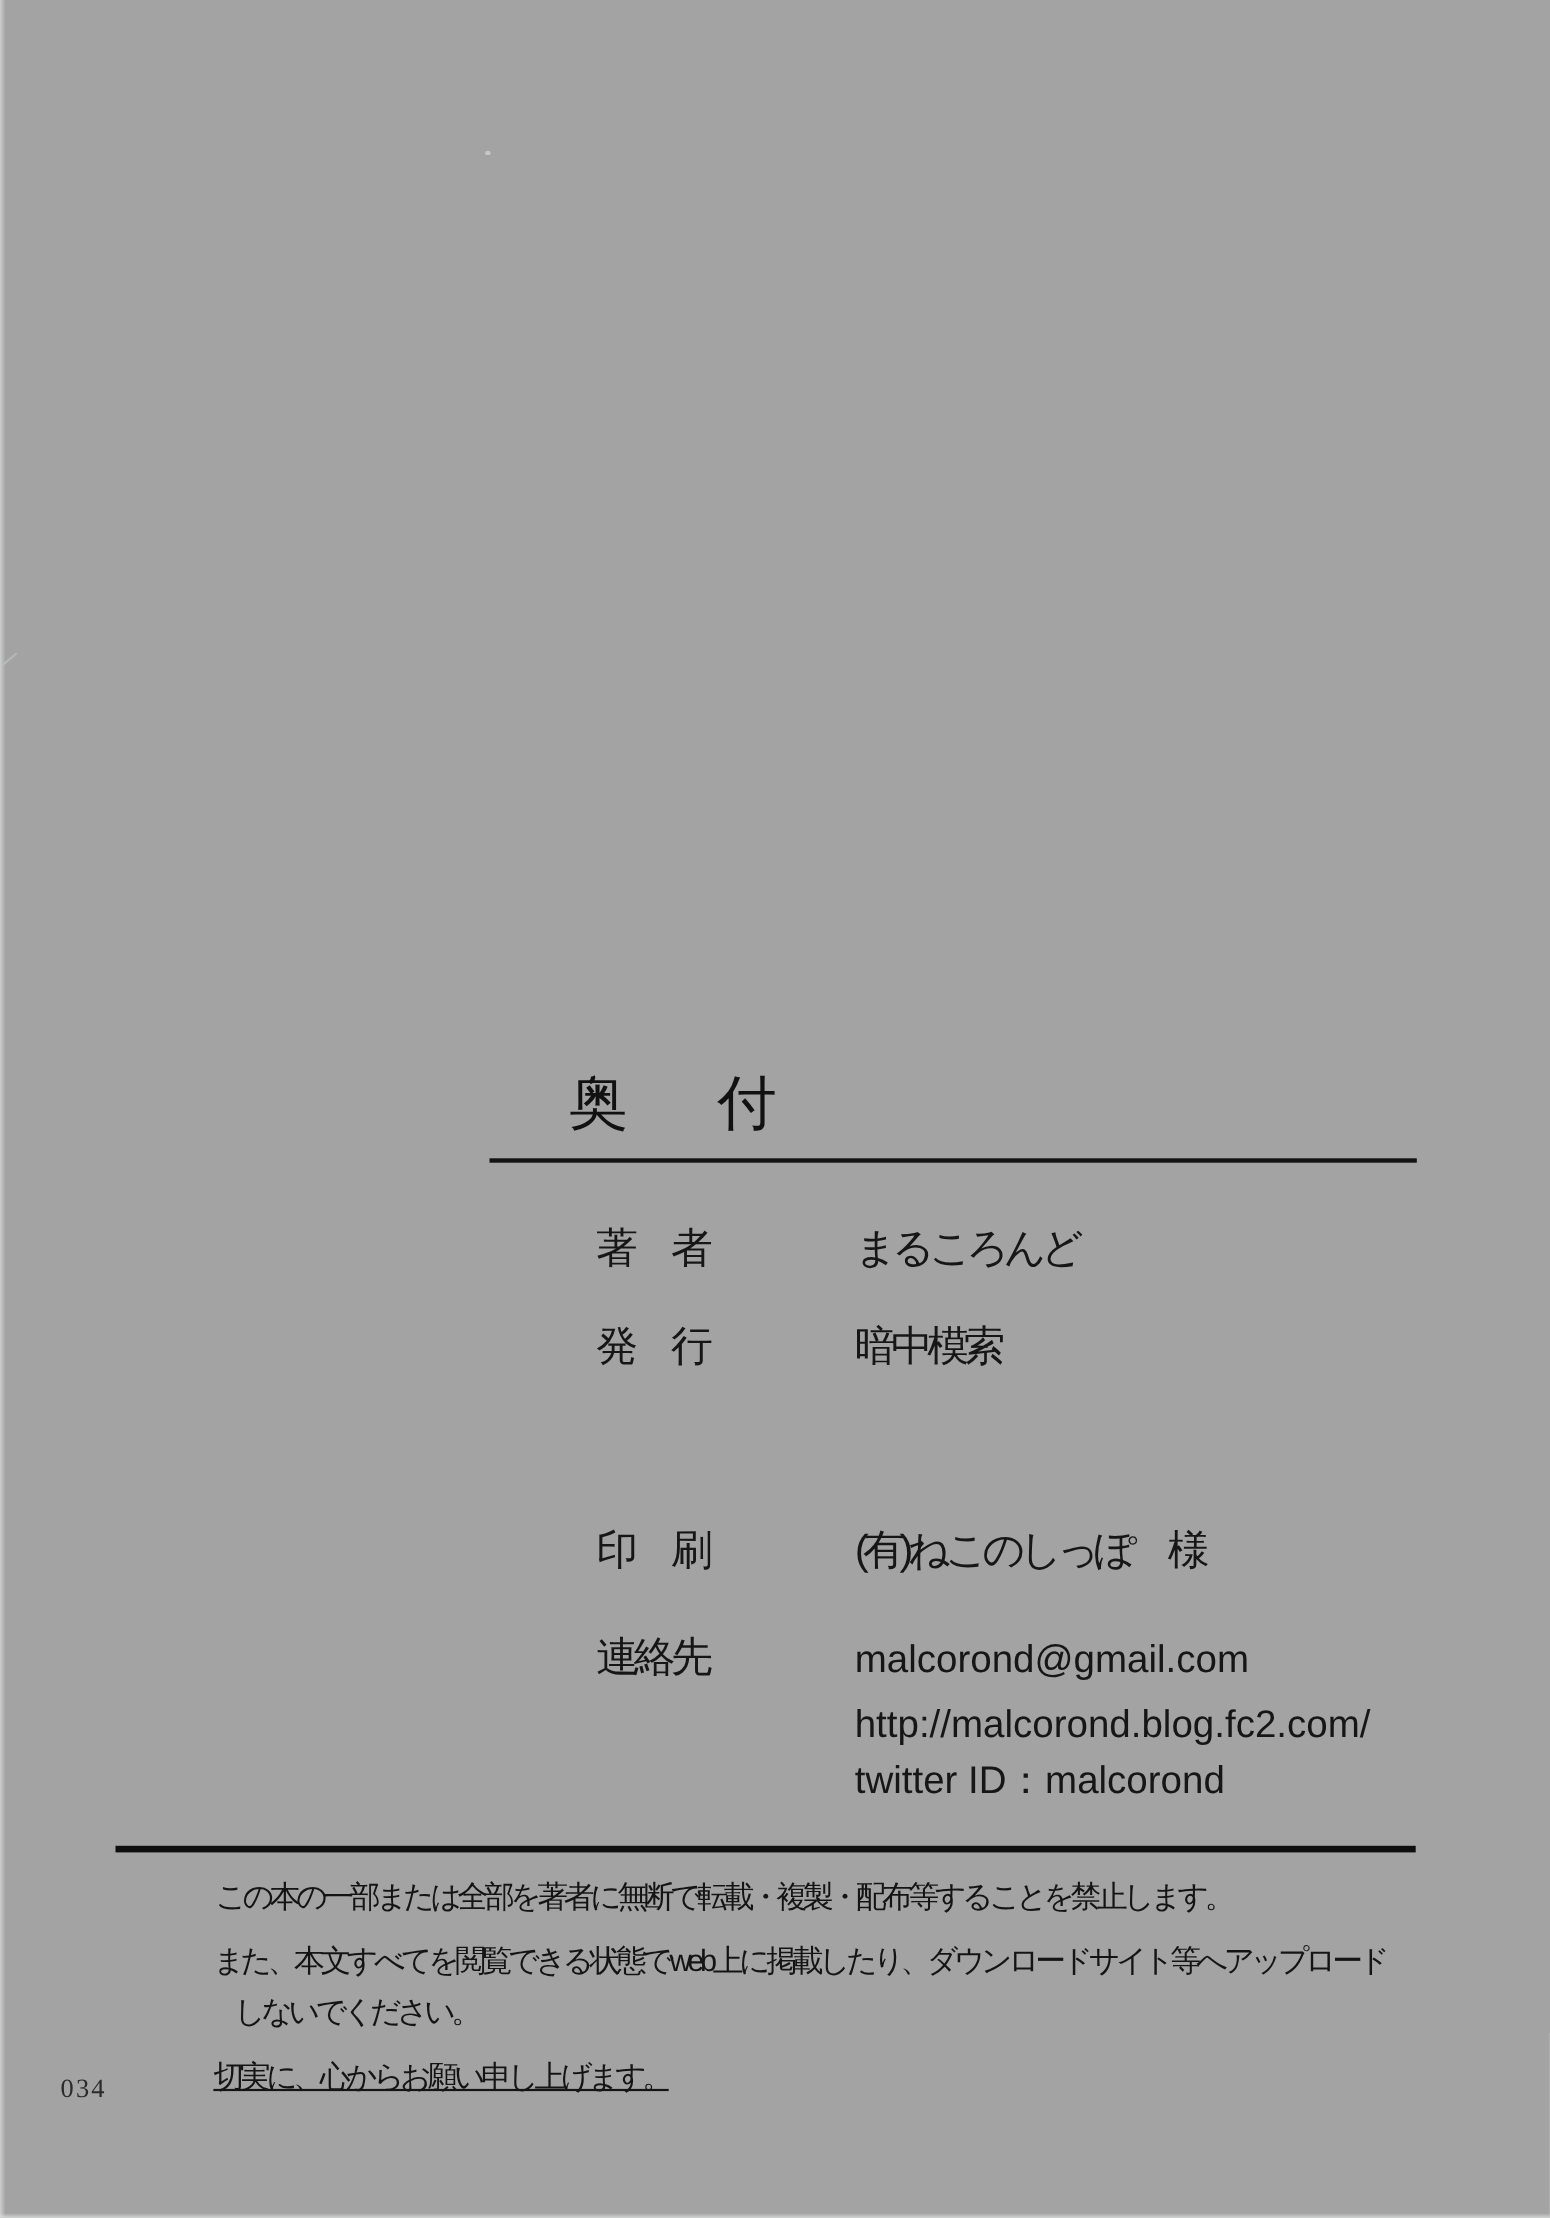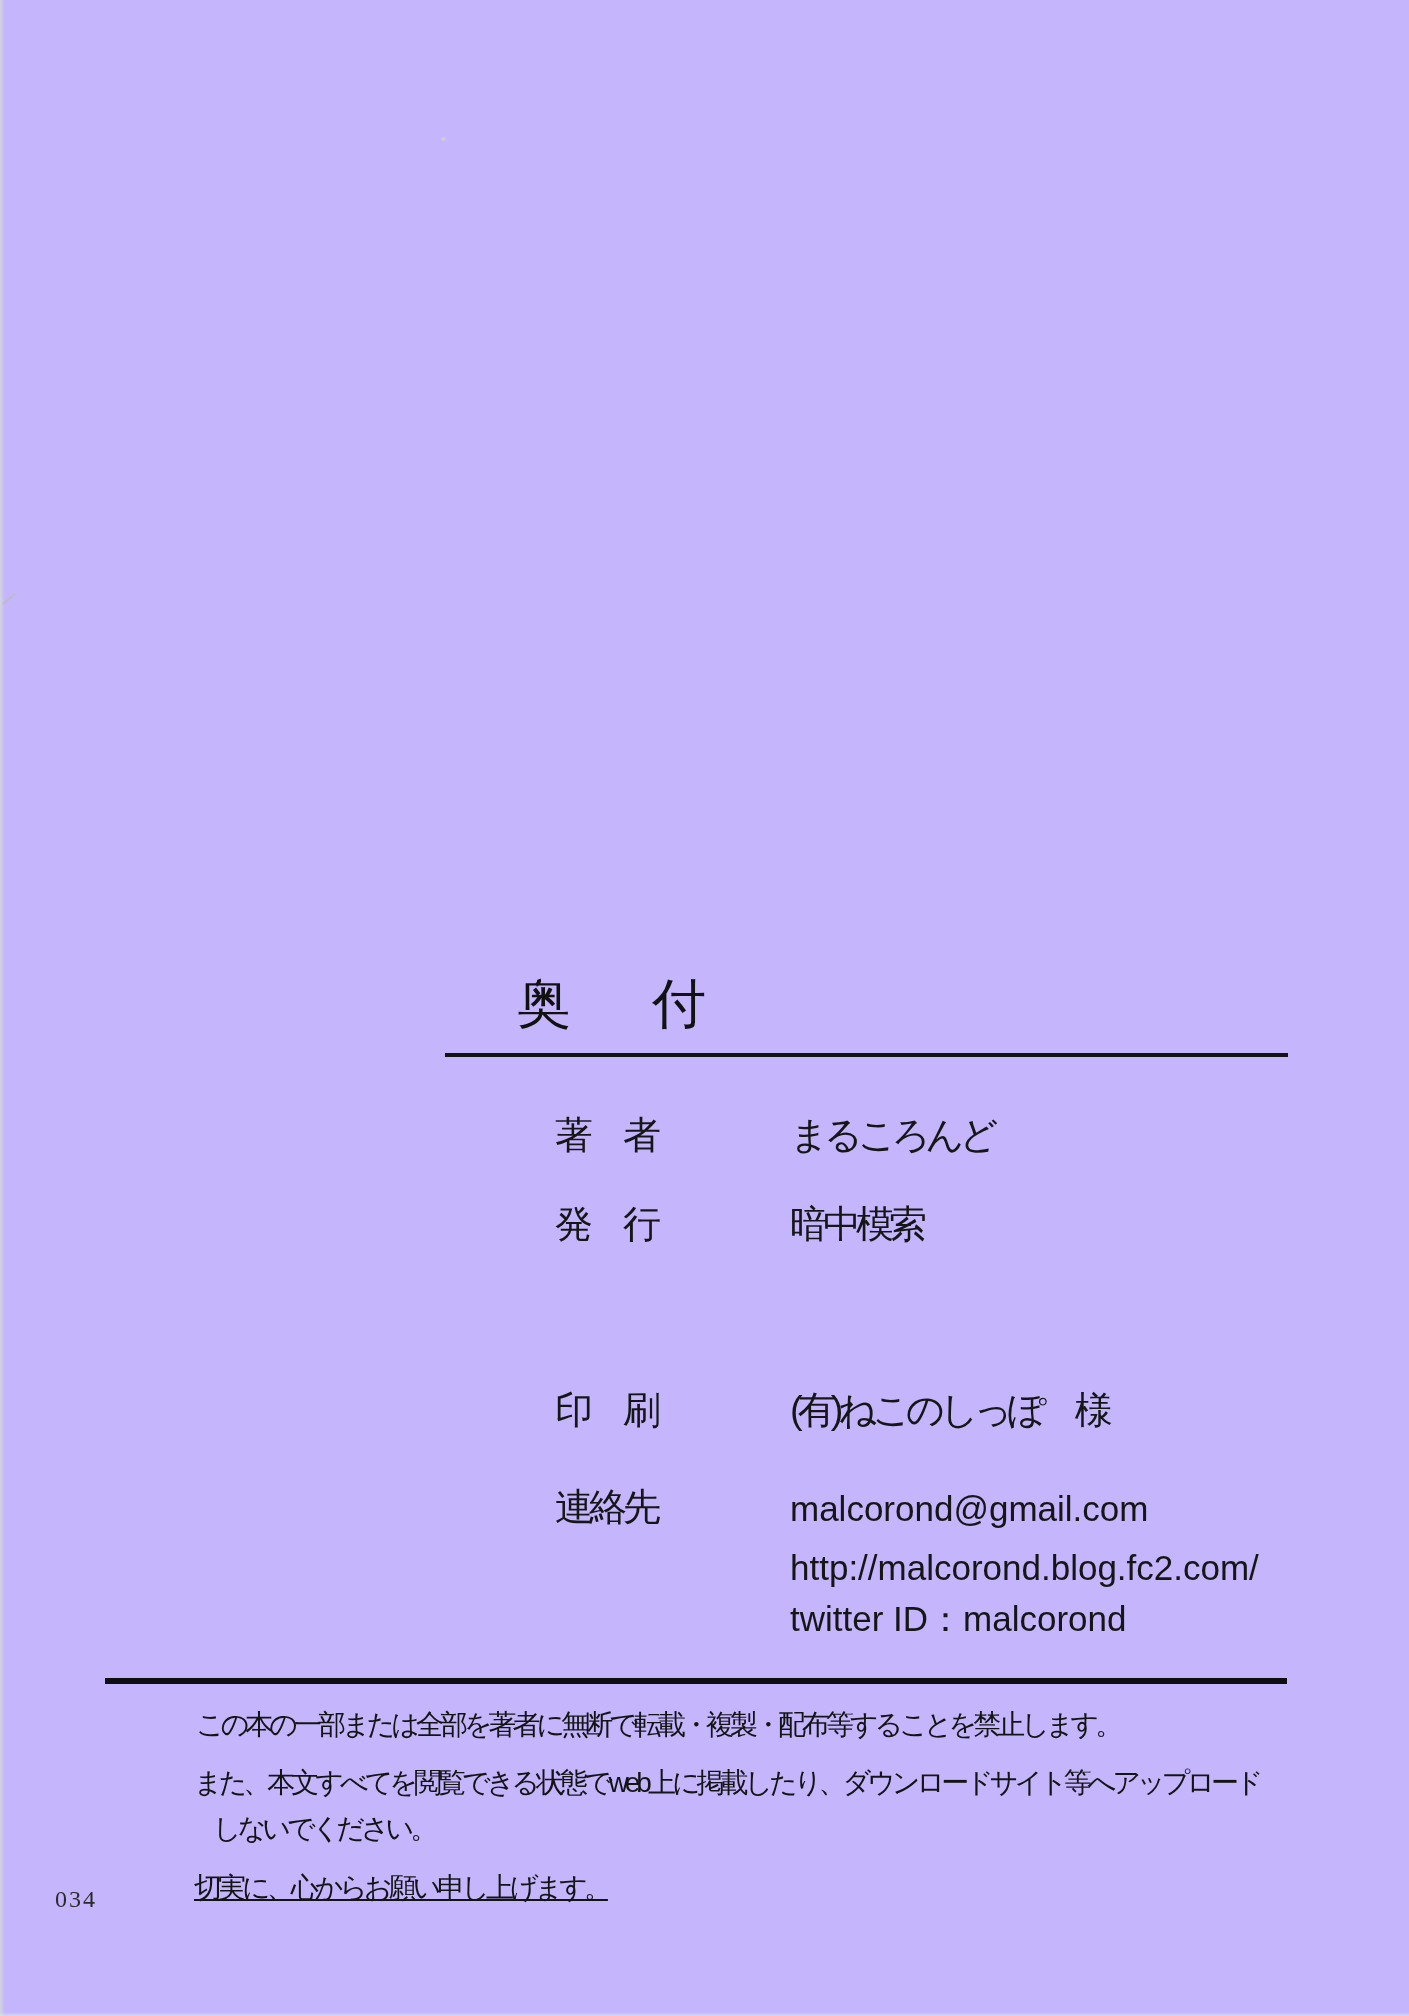--- a/index.html
+++ b/index.html
@@ -1,19 +1,19 @@
 <!DOCTYPE html>
 <html><head>
 <meta charset="utf-8">
 <style>
   html,body{margin:0;padding:0;background:#e9e9e9;}
   .page{
     position:relative;
     width:1409px;height:2016px;
-    background:#c4b5fd;
+    background:#a3a3a3;
     overflow:hidden;
     font-family:"Liberation Sans","DejaVu Sans",sans-serif;
     color:#1a1a1a;
   }
   
   .edge-left{position:absolute;left:0;top:0;width:5px;height:2016px;
     background:linear-gradient(to right,#d7dad8,rgba(255,255,255,0));opacity:.8;}
   .edge-bottom{position:absolute;left:0;bottom:0;width:1409px;height:4px;
     background:linear-gradient(to top,#e3e5e4,rgba(255,255,255,0));opacity:.7;}
   .speck{position:absolute;left:441px;top:137px;width:5px;height:4px;border-radius:50%;
@@ -21,21 +21,21 @@
   .tick{position:absolute;left:1px;top:598px;width:16px;height:2px;background:#b9bdbb;
     transform:rotate(-40deg);opacity:.8;}
 
   .title{
     position:absolute;left:517px;top:975px;
     font-size:54px;line-height:1.05;letter-spacing:.25em;
     color:#111;font-weight:500;white-space:pre;
   }
   .title-rule{position:absolute;left:445px;top:1053px;width:843px;height:4px;background:#131313;}
 
-  .row{position:absolute;left:555px;width:740px;height:46px;white-space:pre;}
+  .row{position:absolute;left:542px;width:740px;height:46px;white-space:pre;}
   .row .label{
     position:absolute;left:0;top:0;
     font-size:38px;letter-spacing:-4px;line-height:1;color:#161616;
   }
   .row .value{
     position:absolute;left:235px;top:0;
     font-size:38px;letter-spacing:-5px;line-height:1;color:#161616;
   }
   .row .value.latin{font-size:35px;letter-spacing:0;top:3px;}
   .r0{top:1116px;} .r1{top:1205px;} .r2{top:1293px;}

